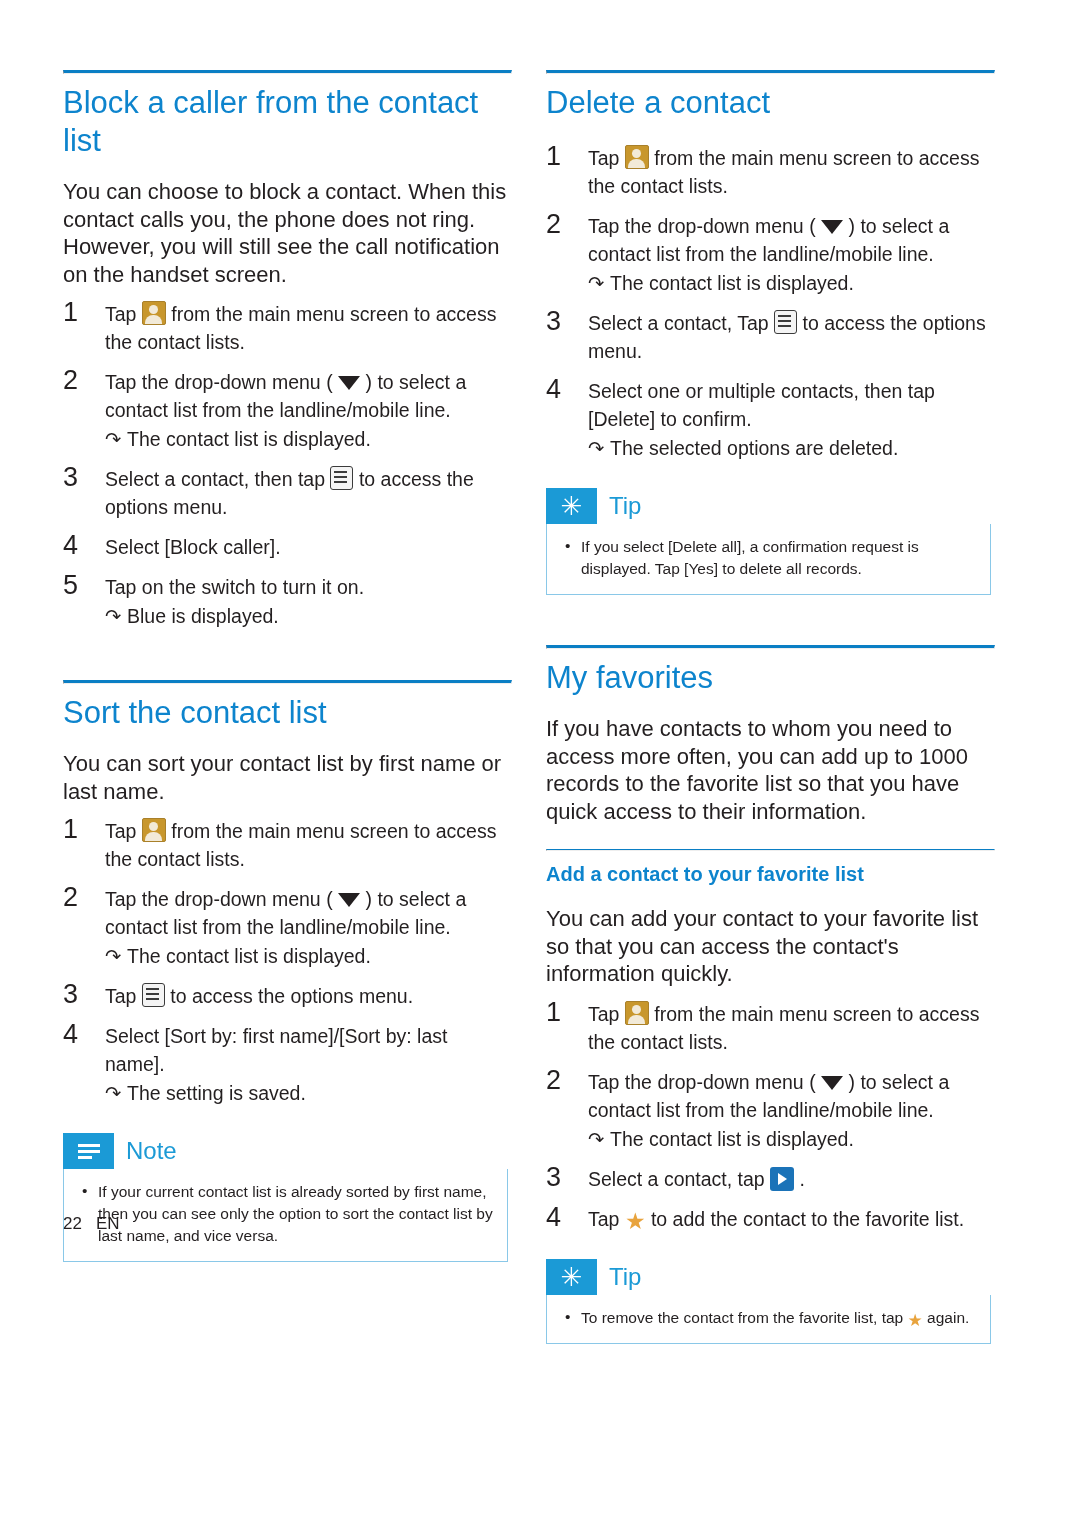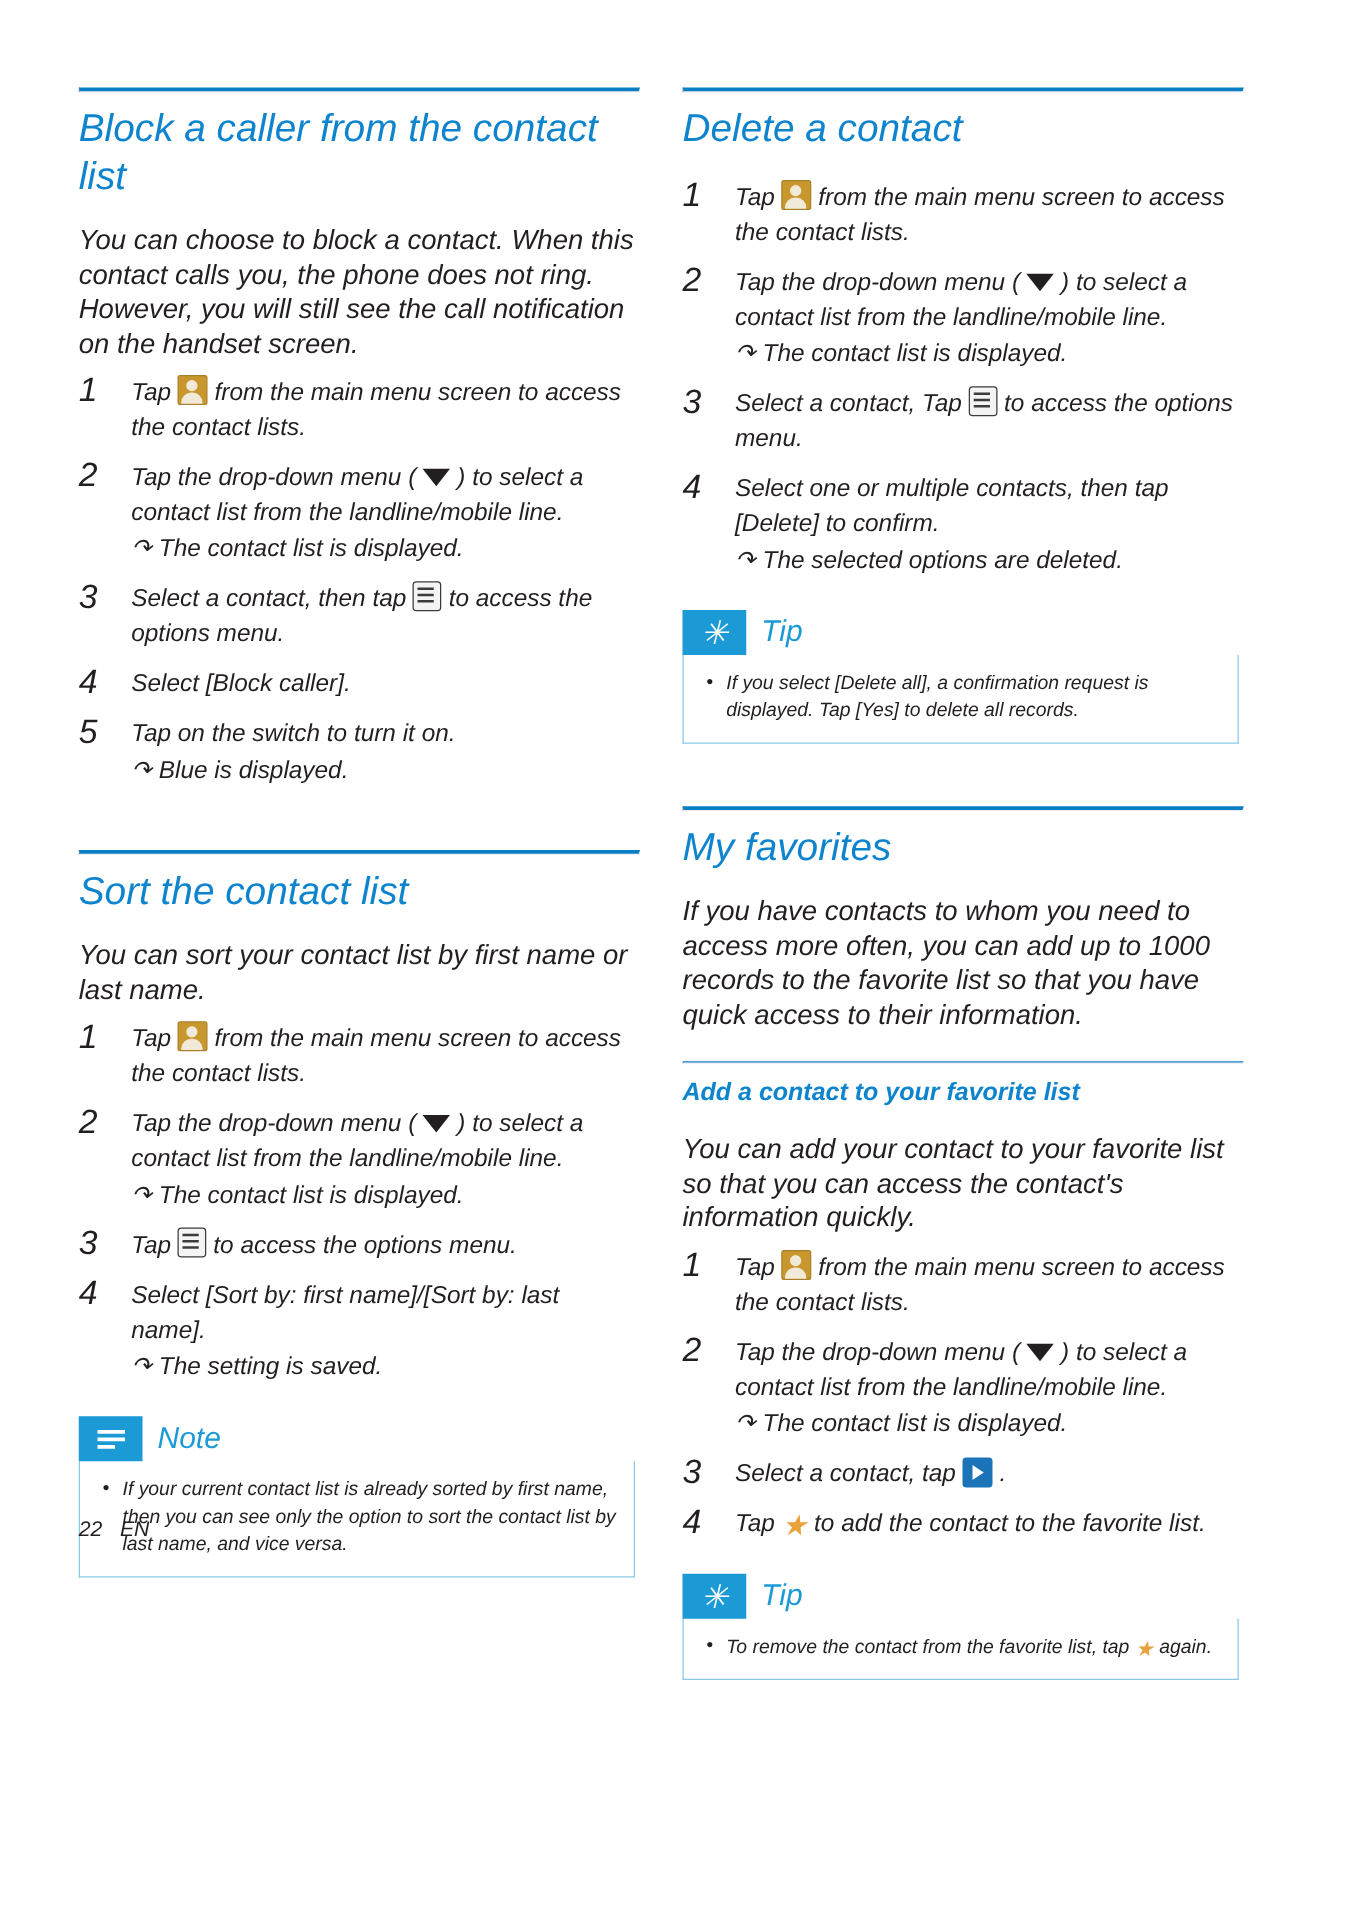--- a/index.html
+++ b/index.html
@@ -13,21 +13,20 @@
     font-family: "Liberation Sans", sans-serif;
     color: #231f20;
     position: relative;
     overflow: hidden;
   }
   .page {
     position: absolute;
     left: 0; top: 0;
     width: 1080px;
     height: 1280px;
-    font-style: italic;
   }
   .col {
     position: absolute;
     width: 447px;
   }
   .col-left { left: 63px; top: 70px; }
   .col-right { left: 546px; top: 70px; }
 
   
   .rule {

